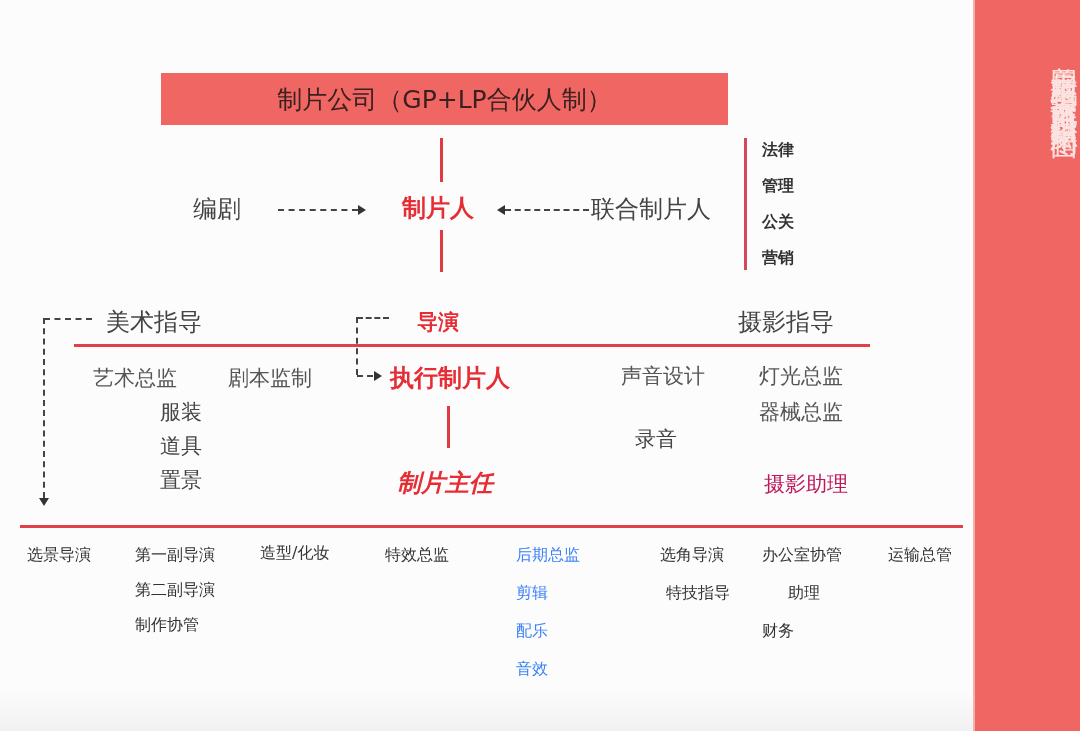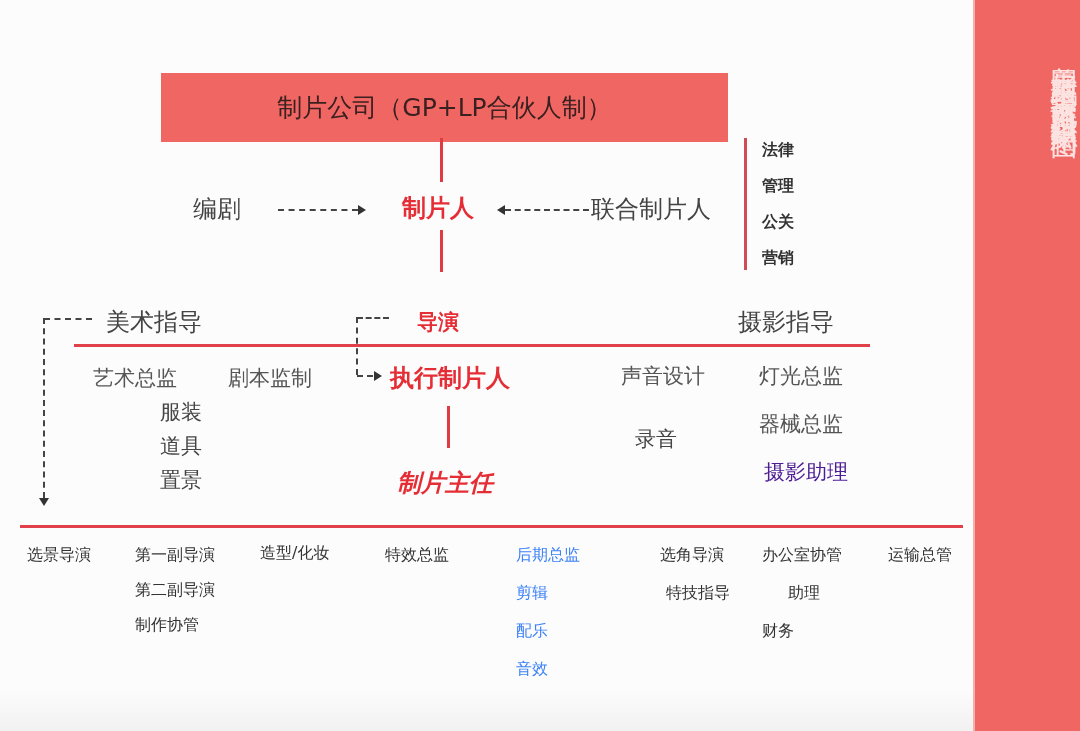--- a/index.html
+++ b/index.html
@@ -16,21 +16,21 @@
     border-left:2px solid #f3b0ad;
     box-sizing:border-box;
   }
   .side-title {
     position:absolute; left:0; width:100%; top:44px;
     color:#fbe3e1; font-size:27px; line-height:32.6px;
     text-align:center; writing-mode:vertical-rl; text-orientation:upright;
     letter-spacing:4px;
   }
   .top-box {
-    position:absolute; left:161px; top:73px; width:567px; height:69px;
+    position:absolute; left:161px; top:73px; width:567px; height:52px;
     background:#ef6662;
     display:flex; align-items:center; justify-content:center;
     font-size:25px; color:#3a2020;
   }
   .vline { position:absolute; width:3px; background:#e03a42; }
   .hline { position:absolute; height:3px; background:#e0414a; }
   .red { color:#e52d35; font-weight:bold; }
   .t-lg { font-size:24px; }
   .t-md { font-size:21px; }
   .t-xs { font-size:16px; }
@@ -103,24 +103,24 @@
 </div>
 <div class="abs t-md" style="left:228px; top:364px; color:#555;text-align:right;">剧本监制</div>
 
 <div class="abs t-lg red" style="left:390px; top:362px;">执行制片人</div>
 <div class="vline" style="left:447px; top:406px; height:42px;"></div>
 <div class="abs t-lg red" style="left:397px; top:467px;font-style:italic;">制片主任</div>
 
 <div class="abs t-md" style="left:621px; top:362px; color:#555;">声音设计</div>
 <div class="abs t-md" style="left:635px; top:425px; color:#444;">录音</div>
 
-<div class="stack t-md" style="left:759px; top:362px; gap:20px; color:#555;font-family:Liberation Mono, monospace;">
+<div class="stack t-md" style="left:759px; top:362px; gap:8px; color:#555;font-family:Liberation Mono, monospace;">
   <span>灯光总监</span>
   <span>器械总监</span>
-  <span style="margin-left:5px; color:#4c1d95;">摄影助理</span>
+  <span style="margin-left:5px; color:#be185d;margin-top:36px;">摄影助理</span>
 </div>
 
 <div class="hline" style="left:20px; top:525px; width:943px;"></div>
 
 <div class="stack t-xs" style="left:27px; top:545px; gap:14px; color:#333;">
   <span>选景导演</span>
 </div>
 <div class="stack t-xs" style="left:135px; top:545px; gap:14px; color:#333;">
   <span>第一副导演</span>
   <span>第二副导演</span>

